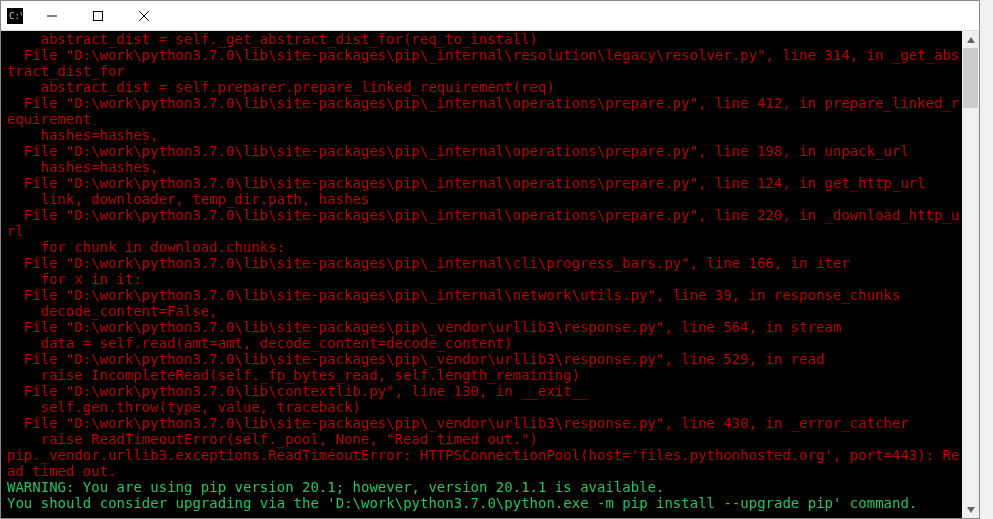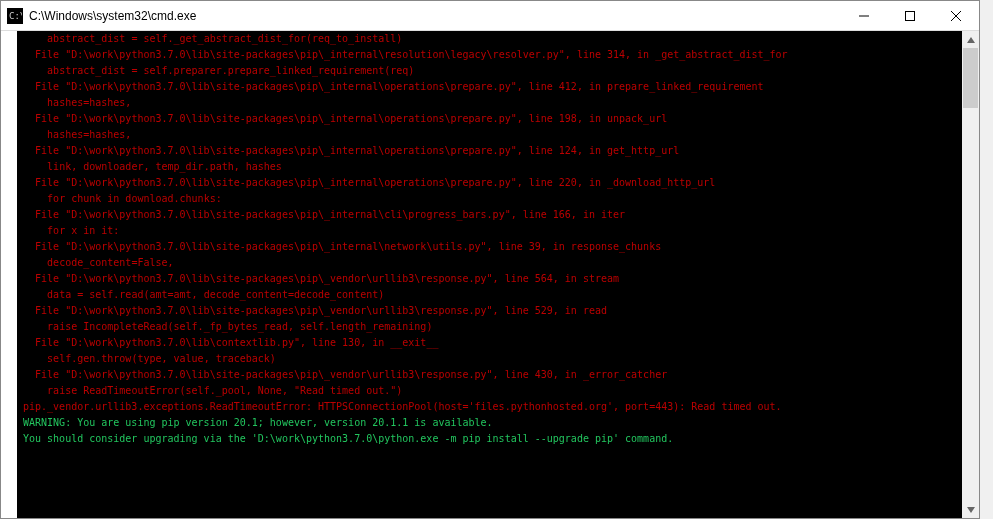--- a/index.html
+++ b/index.html
@@ -53,27 +53,26 @@
   align-items: center;
   justify-content: center;
   cursor: pointer;
 }
 .titlebar-btn svg { width: 10px; height: 10px; }
 .console {
   flex: 1;
   background: #000;
   color: #c0c0c0;
   font-family: "NSimSun", "SimSun", "Consolas", monospace;
-  font-size: 10px;
+  font-size: 14px;
   line-height: 16px;
   padding: 2px 4px 20px 6px;
   overflow: hidden;
   white-space: pre;
   position: relative;
-  margin-left: 16px;
 }
 .console-inner {
   position: absolute;
   left: 6px;
   right: 18px;
   top: 0;
 }
 .red { color: #b00; }
 .yellow { color: #22c55e; }
 .scrollbar {
@@ -117,21 +116,20 @@
 <body>
 
 <div class="window">
   <div class="titlebar">
     <div class="titlebar-icon">
       <svg viewBox="0 0 14 12">
           <rect x="0" y="0" width="14" height="12" fill="#000"></rect>
           <text x="1" y="9" font-size="9" fill="#ccc" font-family="monospace">C:\</text>
         </svg>
     </div>
-    <div class="titlebar-title">C:\Windows\system32\cmd.exe</div>
     <div class="titlebar-buttons">
       <div class="titlebar-btn">
         <svg viewBox="0 0 10 10">
             <line x1="0" y1="5" x2="10" y2="5" stroke="#000" stroke-width="1"></line>
           </svg>
       </div>
       <div class="titlebar-btn">
         <svg viewBox="0 0 10 10">
             <rect x="0.5" y="0.5" width="9" height="9" fill="none" stroke="#000" stroke-width="1"></rect>
           </svg>

